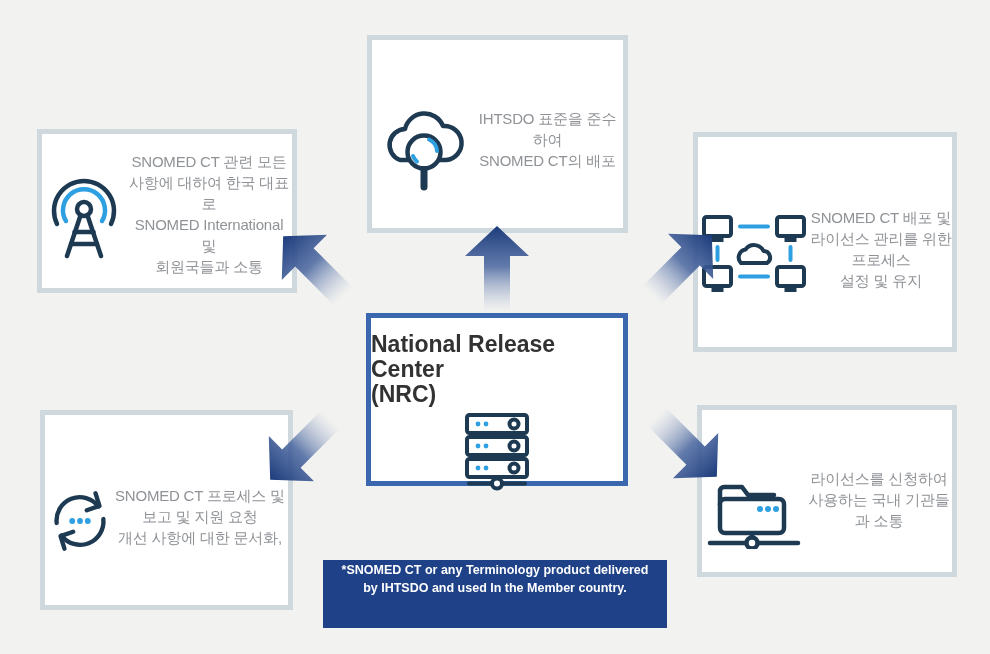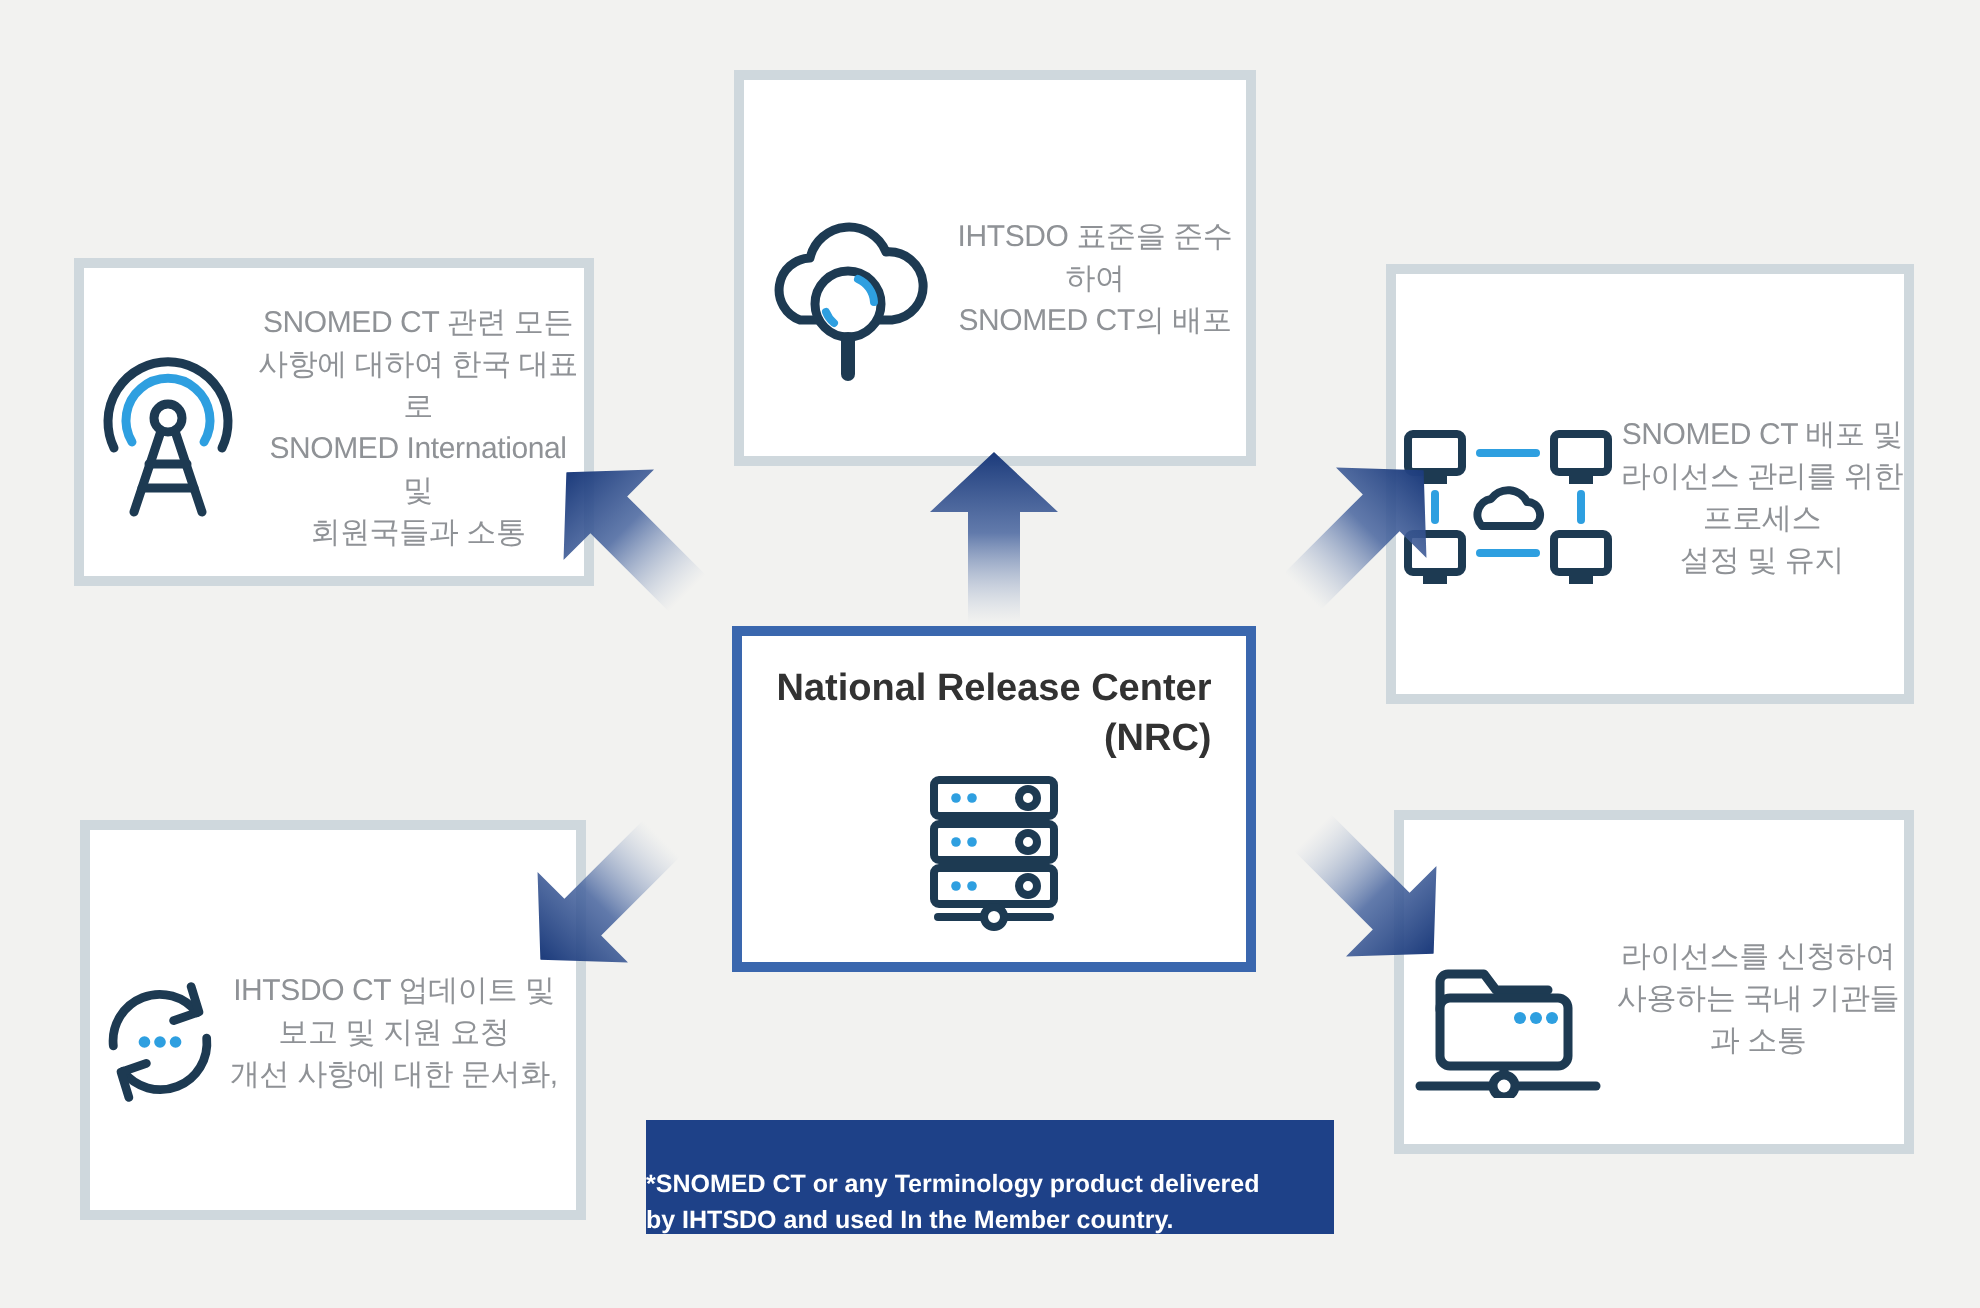--- a/index.html
+++ b/index.html
@@ -40,37 +40,38 @@
     position:absolute;
     left:366px;top:313px;width:262px;height:173px;
     box-sizing:border-box;
     background:#ffffff;
     border:5px solid #3a67ae;
     display:flex;flex-direction:column;align-items:center;
     z-index:1;
   }
   .center-title{
     margin-top:14px;
-    text-align:right;
+    text-align:left;
     color:#323232;
     font-weight:bold;
-    font-size:19px;
+    font-size:23px;
     line-height:25px;
   }
   .center-title span{display:block;}
   .banner{
     position:absolute;
-    left:323px;top:560px;width:344px;height:57px;
+    left:323px;top:560px;width:344px;height:68px;
     box-sizing:border-box;
     background:#1e4188;
     color:#ffffff;
     font-weight:bold;
     font-size:12.5px;
     line-height:18px;
-    padding-top:23px;
+    text-align:center;
+    padding-top:1px;
     z-index:1;
   }
   .banner span{display:block;}
   .arrow{
     position:absolute;
     width:64px;height:90px;
     z-index:3;
     transform-origin:50% 50%;
   }
   .arrow-up{left:465px;top:226px;}
@@ -168,21 +169,21 @@
         <path d="M60 34 A24 24 0 0 1 17 51" fill="none" stroke="#1d3a52" stroke-width="4.5" stroke-linecap="round"></path>
         <path d="M29 47 L16 51.5 L20 64.5" fill="none" stroke="#1d3a52" stroke-width="4.5" stroke-linecap="round" stroke-linejoin="round"></path>
         <g fill="#2e9fe0">
           <circle cx="28" cy="36" r="3"></circle>
           <circle cx="36" cy="36" r="3"></circle>
           <circle cx="44" cy="36" r="3"></circle>
         </g>
       </svg>
     </div>
     <div class="node-text" style="margin-top:12px;">
-      <span>IHTSDO CT 업데이트 및</span>
+      <span>SNOMED CT 프로세스 및</span>
       <span>보고 및 지원 요청</span>
       <span>개선 사항에 대한 문서화,</span>
     </div>
   </div>
 
   <div class="node node-right-bottom">
     <div class="icon-wrap" style="margin-top:36px;">
       <svg width="104" height="80" viewBox="0 0 104 80">
         <path d="M18 36 V22 A4 4 0 0 1 22 18 H40 L46 26 H72" fill="none" stroke="#1d3a52" stroke-width="4.5" stroke-linecap="round" stroke-linejoin="round"></path>
         <rect x="18" y="30" width="64" height="34" rx="5" fill="#ffffff" stroke="#1d3a52" stroke-width="4.5"></rect>

